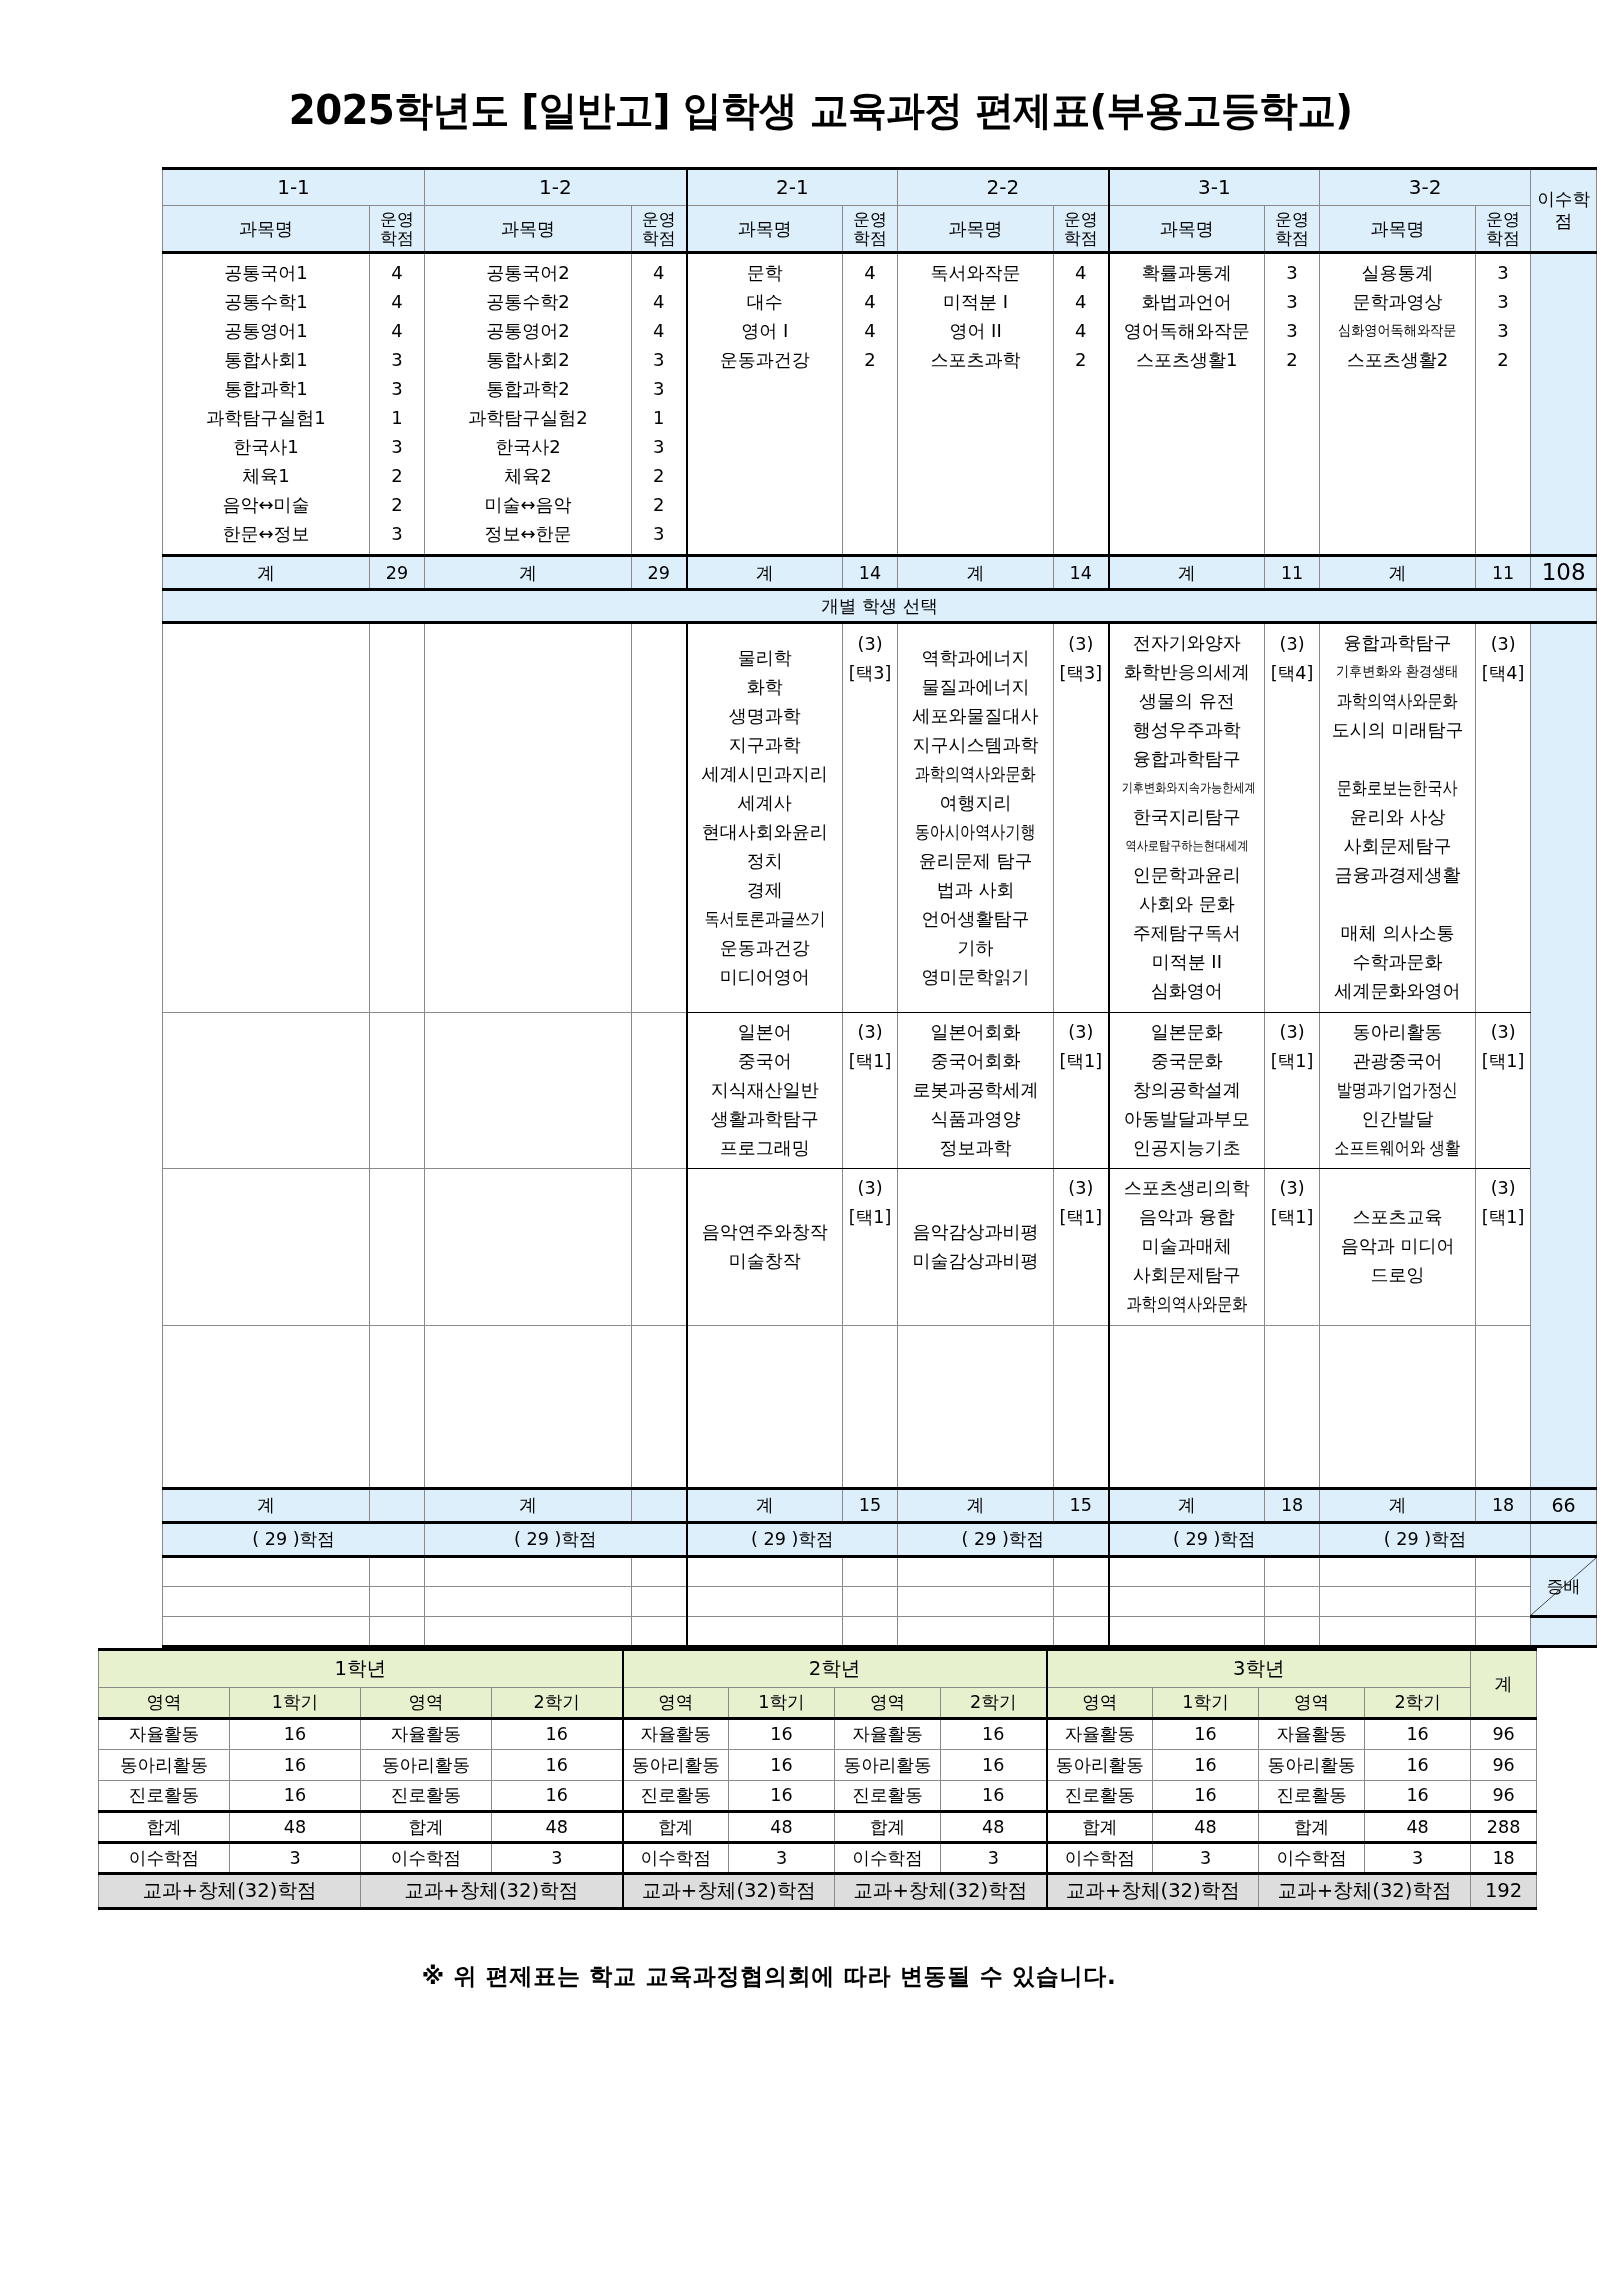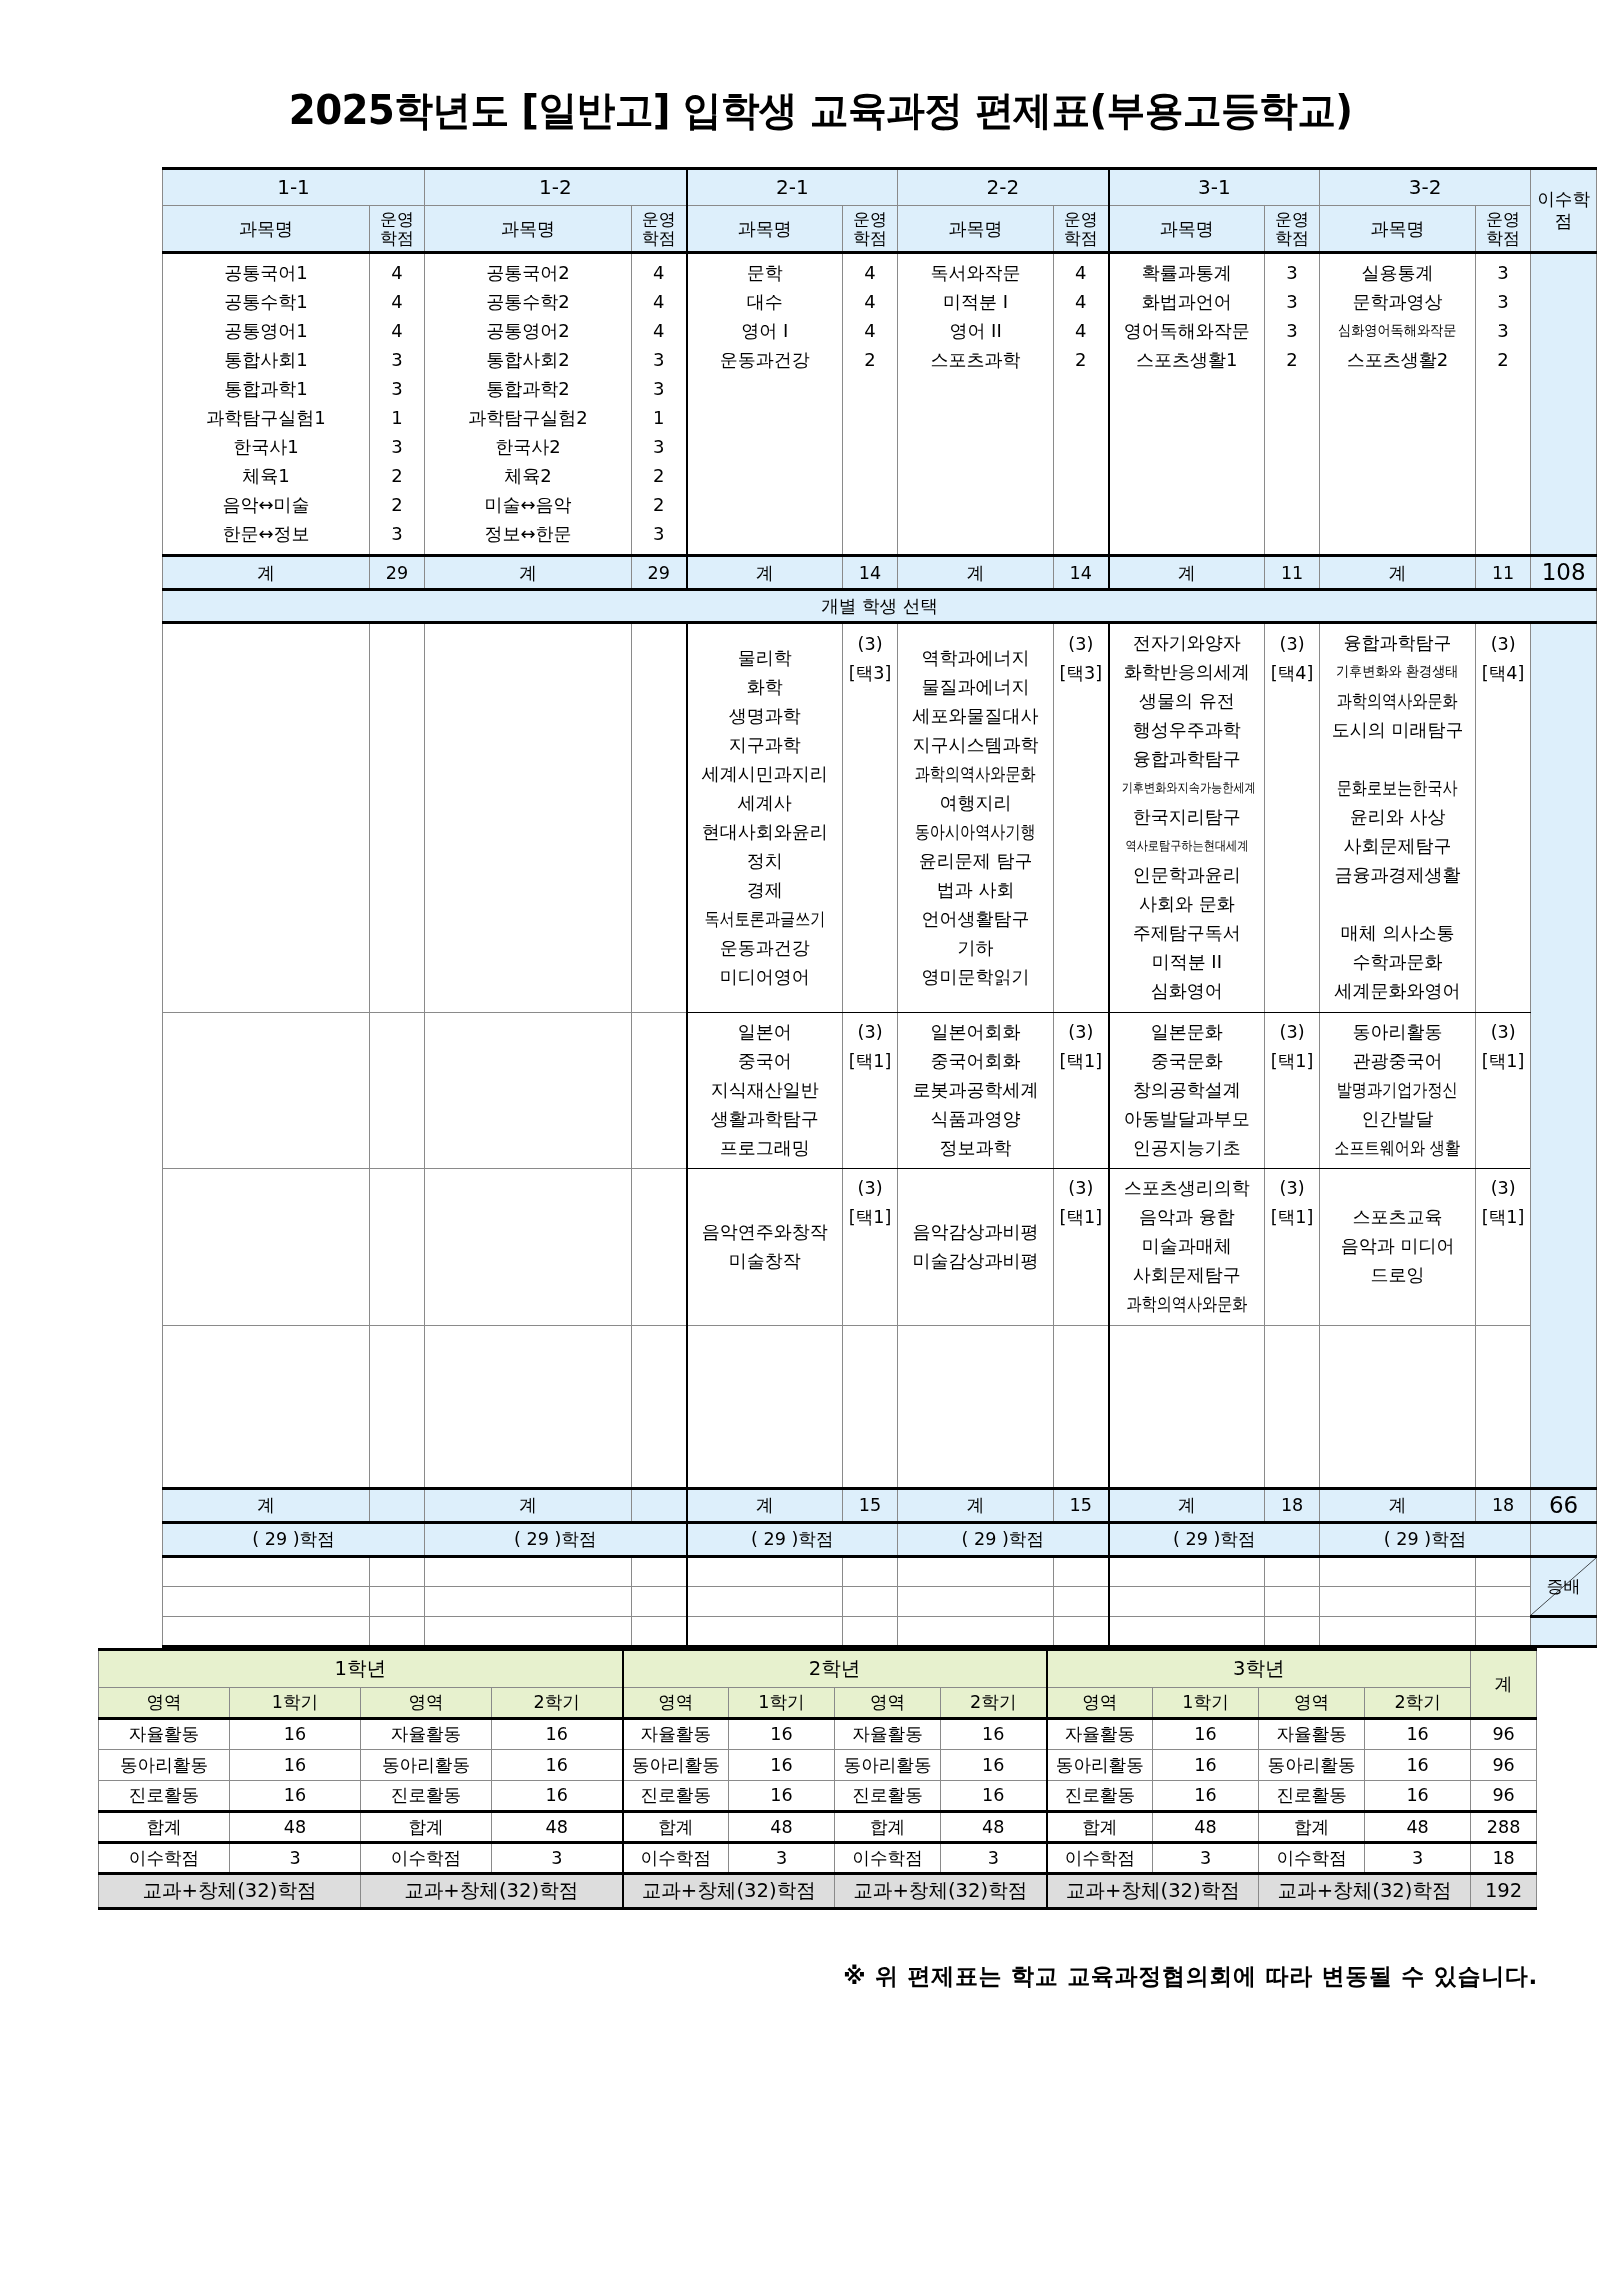--- a/index.html
+++ b/index.html
@@ -107,21 +107,21 @@
     font-size: 17.6px;
     text-align: center;
     vertical-align: middle;
     height: 31px;
     background: #ffffff;
     white-space: nowrap;
   }
   table.bottom td.gy { font-size: 19.6px; height: 35px; text-align: center; }
 
   .footnote {
-    text-align: right;
+    text-align: center;
     font-size: 23px;
     font-weight: bold;
     margin-top: 51px;
     padding-right: 78px;
     letter-spacing: 0.7px;
   }
 </style>
 </head>
 <body>
 
@@ -537,21 +537,21 @@
       <td class="blue tTop tBot">계</td>
       <td class="blue tTop tBot"></td>
       <td class="blue tTop tBot tLeft">계</td>
       <td class="blue tTop tBot">15</td>
       <td class="blue tTop tBot">계</td>
       <td class="blue tTop tBot">15</td>
       <td class="blue tTop tBot tLeft">계</td>
       <td class="blue tTop tBot">18</td>
       <td class="blue tTop tBot">계</td>
       <td class="blue tTop tBot">18</td>
-      <td class="blue tTop tBot" style="font-size:23px">66</td>
+      <td class="blue tTop tBot" style="font-size:19px">66</td>
     </tr>
 
     <tr class="creditRow">
       <td class="blue tBot" colspan="2">( 29 )학점</td>
       <td class="blue tBot" colspan="2">( 29 )학점</td>
       <td class="blue tBot tLeft" colspan="2">( 29 )학점</td>
       <td class="blue tBot" colspan="2">( 29 )학점</td>
       <td class="blue tBot tLeft" colspan="2">( 29 )학점</td>
       <td class="blue tBot" colspan="2">( 29 )학점</td>
       <td class="blue tBot"></td>

